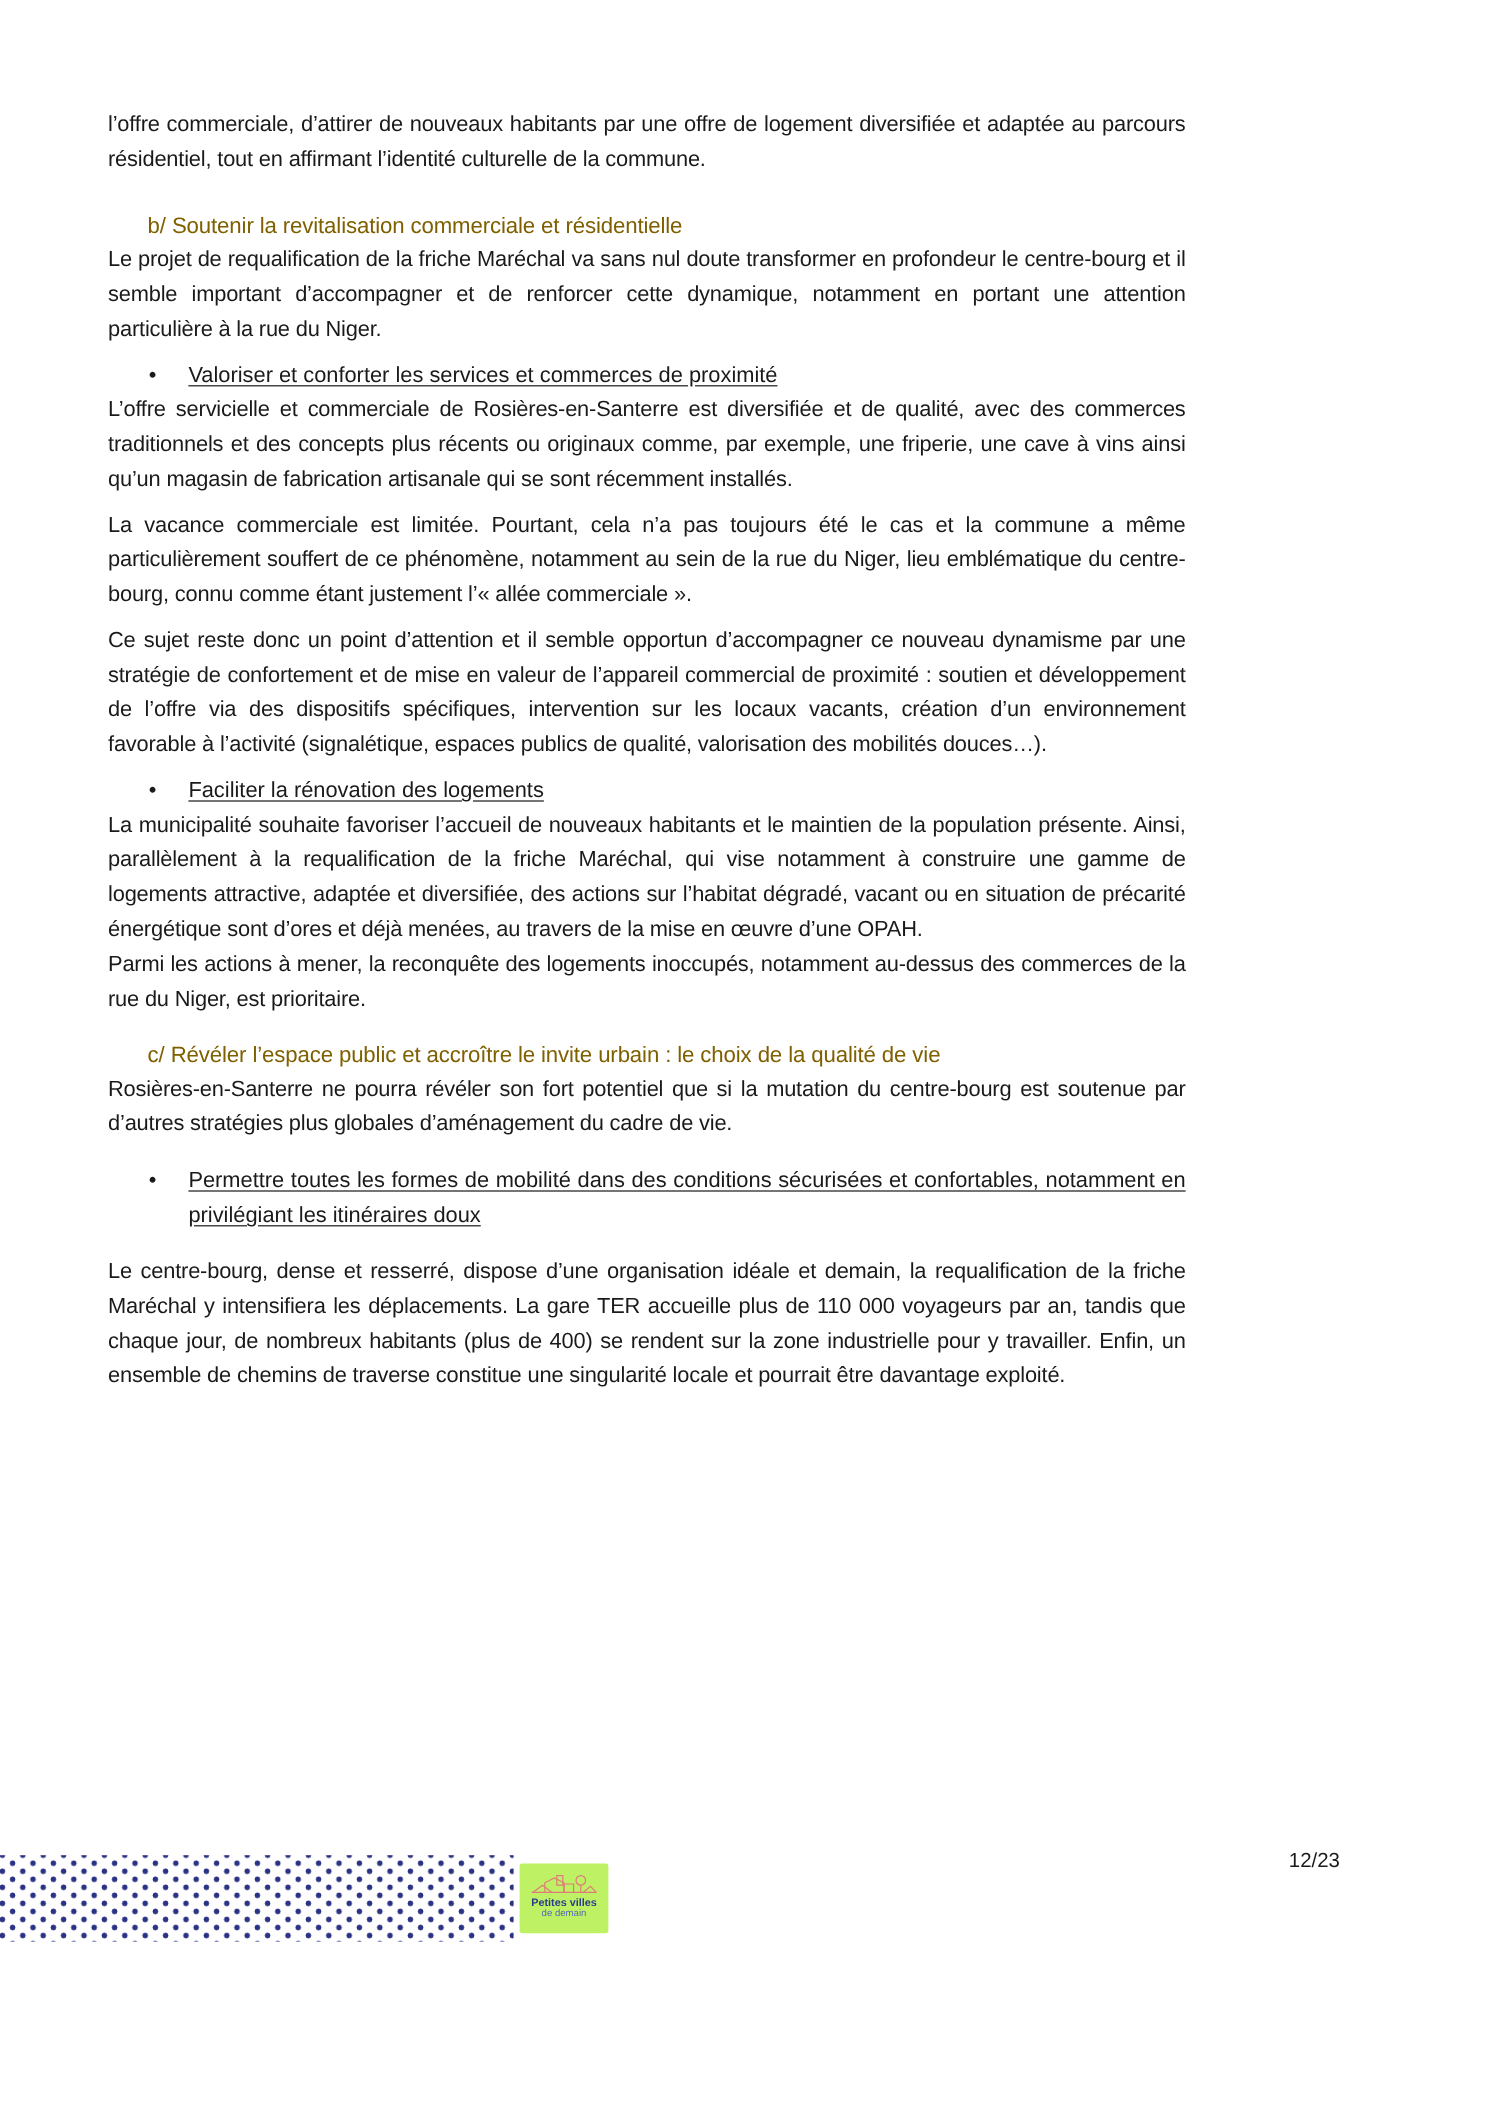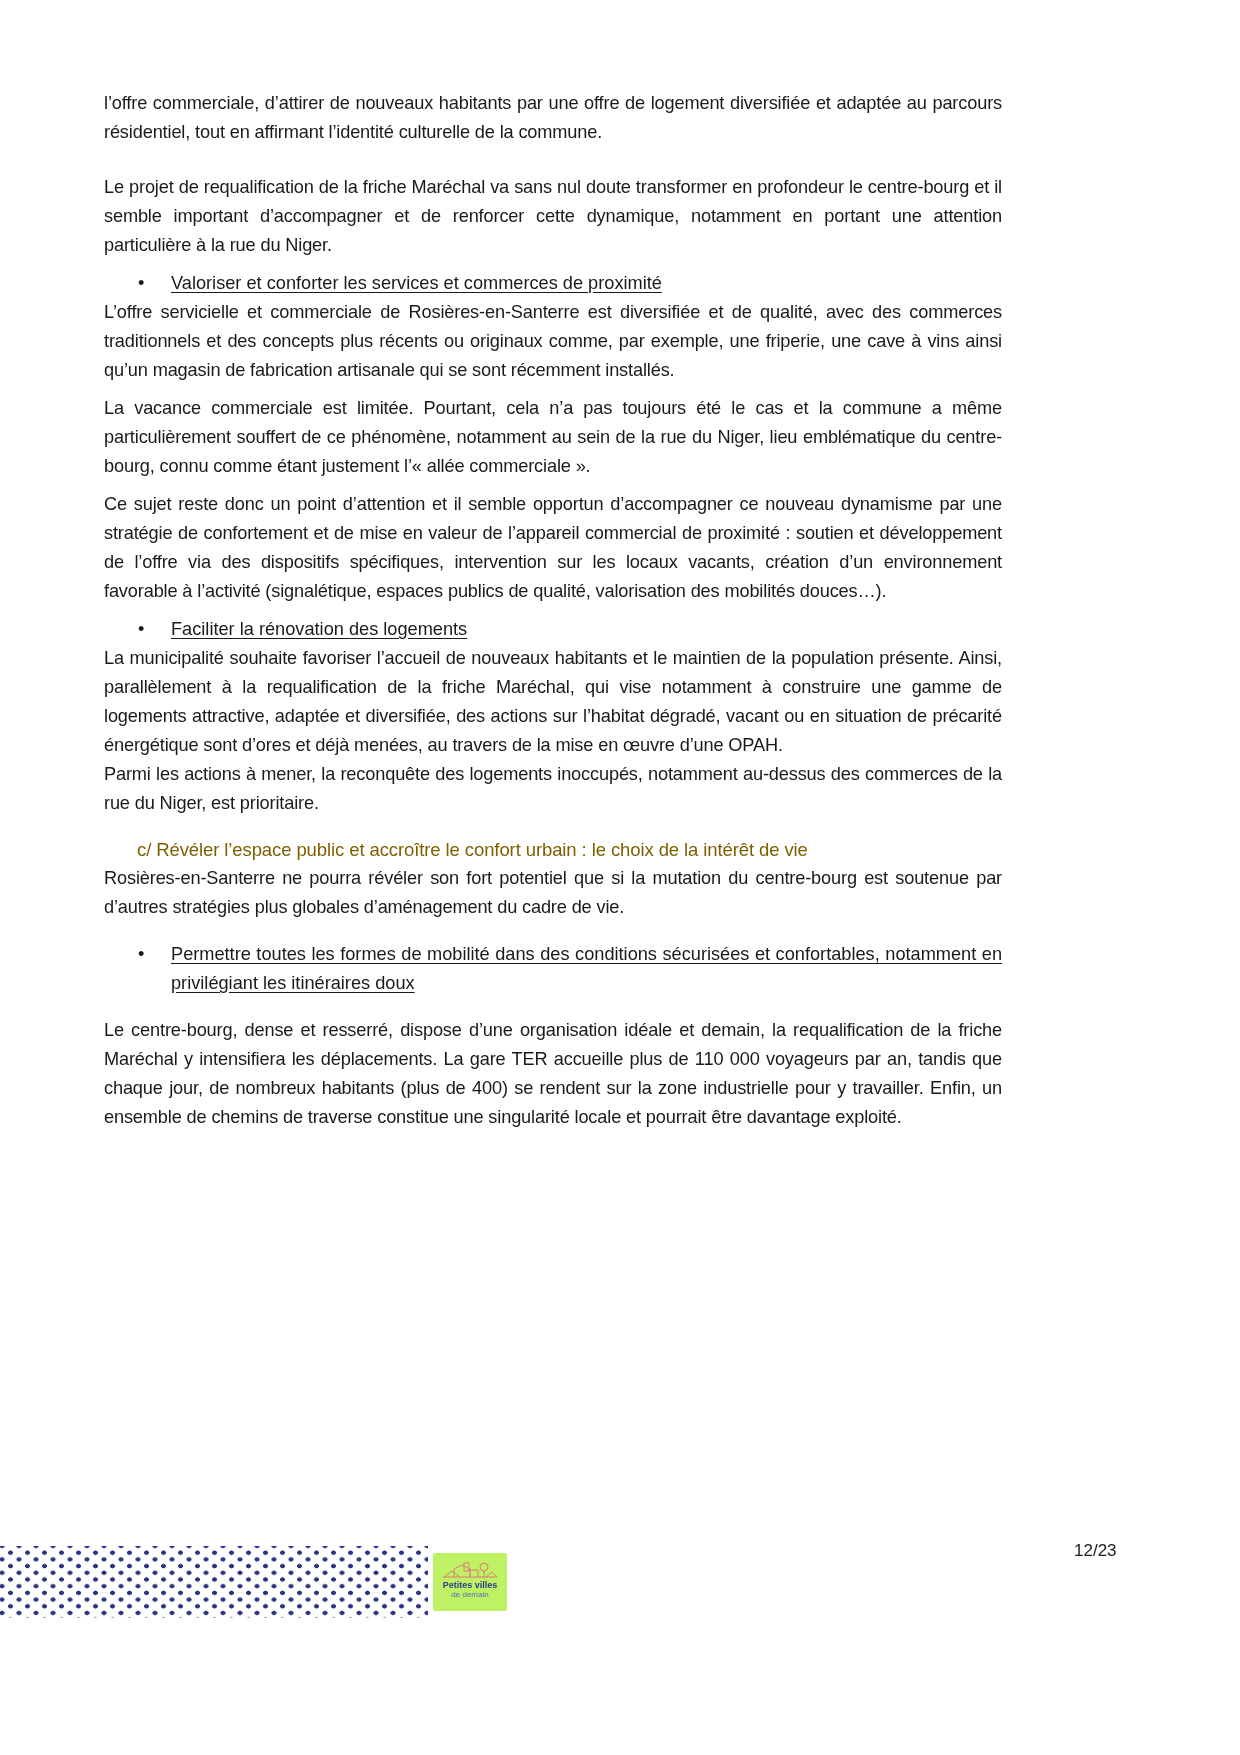--- a/index.html
+++ b/index.html
@@ -1,18 +1,18 @@
 <!DOCTYPE html>
 <html><head>
 <meta charset="utf-8">
 <style>
   html, body { margin: 0; padding: 0; background: #ffffff; }
   body { width: 1240px; height: 1755px; position: relative; overflow: hidden;
          font-family: "Liberation Sans", "DejaVu Sans", sans-serif; color: #1a1a1a; }
-  .page { position: absolute; left: 104px; top: 89px; width: 898px; }
+  .page { position: absolute; left: 90px; top: 89px; width: 898px; }
   .p { font-size: 18.2px; line-height: 29px; text-align: justify; margin: 0; letter-spacing: -0.15px; }
   .p.last-left { text-align-last: left; }
   .gap { height: 9px; }
   .gap-lg { height: 17px; }
   .heading { font-size: 18.5px; line-height: 29px; color: #7f6000; margin: 0 0 0 33px; letter-spacing: -0.1px; }
   .bullet { position: relative; padding-left: 67px; font-size: 18.2px; line-height: 29px; margin: 0; }
   .bullet .dot { position: absolute; left: 34px; top: 0; }
   .bullet .u { text-decoration: underline; text-underline-offset: 3px; }
   .bullet.wrap .u { display: block; text-align: justify; text-align-last: left; }
   .footer-dots { position: absolute; left: 0; top: 1546px; width: 428px; height: 72px;
@@ -30,20 +30,21 @@
 </style>
 </head>
 <body>
 
 <div class="page">
 
   <p class="p">l’offre commerciale, d’attirer de nouveaux habitants par une offre de logement diversifiée et adaptée au parcours résidentiel, tout en affirmant l’identité culturelle de la commune.</p>
   <div class="gap"></div>
 
   <div class="gap-lg"></div>
+  <p class="heading">b/ Soutenir la revitalisation commerciale et résidentielle</p>
   <p class="p">Le projet de requalification de la friche Maréchal va sans nul doute transformer en profondeur le centre-bourg et il semble important d’accompagner et de renforcer cette dynamique, notamment en portant une attention particulière à la rue du Niger.</p>
 
   <div class="gap"></div>
   <p class="bullet">
     <span class="dot">•</span>
     <span class="u">Valoriser et conforter les services et commerces de proximité</span>
   </p>
   <p class="p">L’offre servicielle et commerciale de Rosières-en-Santerre est diversifiée et de qualité, avec des commerces traditionnels et des concepts plus récents ou originaux comme, par exemple, une friperie, une cave à vins ainsi qu’un magasin de fabrication artisanale qui se sont récemment installés.</p>
   <div class="gap"></div>
   <p class="p">La vacance commerciale est limitée. Pourtant, cela n’a pas toujours été le cas et la commune a même particulièrement souffert de ce phénomène, notamment au sein de la rue du Niger, lieu emblématique du centre-bourg, connu comme étant justement l’« allée commerciale ».</p>
@@ -52,21 +53,21 @@
 
   <div class="gap"></div>
   <p class="bullet">
     <span class="dot">•</span>
     <span class="u">Faciliter la rénovation des logements</span>
   </p>
   <p class="p">La municipalité souhaite favoriser l’accueil de nouveaux habitants et le maintien de la population présente. Ainsi, parallèlement à la requalification de la friche Maréchal, qui vise notamment à construire une gamme de logements attractive, adaptée et diversifiée, des actions sur l’habitat dégradé, vacant ou en situation de précarité énergétique sont d’ores et déjà menées, au travers de la mise en œuvre d’une OPAH.</p>
   <p class="p">Parmi les actions à mener, la reconquête des logements inoccupés, notamment au-dessus des commerces de la rue du Niger, est prioritaire.</p>
 
   <div class="gap-lg"></div>
-  <p class="heading">c/ Révéler l’espace public et accroître le confort urbain : le choix de la intérêt de vie</p>
+  <p class="heading">c/ Révéler l’espace public et accroître le invite urbain : le choix de la qualité de vie</p>
   <p class="p">Rosières-en-Santerre ne pourra révéler son fort potentiel que si la mutation du centre-bourg est soutenue par d’autres stratégies plus globales d’aménagement du cadre de vie.</p>
   <div class="gap"></div>
 
   <div class="gap"></div>
   <p class="bullet wrap">
     <span class="dot">•</span>
     <span class="u">Permettre toutes les formes de mobilité dans des conditions sécurisées et confortables, notamment en privilégiant les itinéraires doux</span>
   </p>
 
   <div class="gap"></div>

